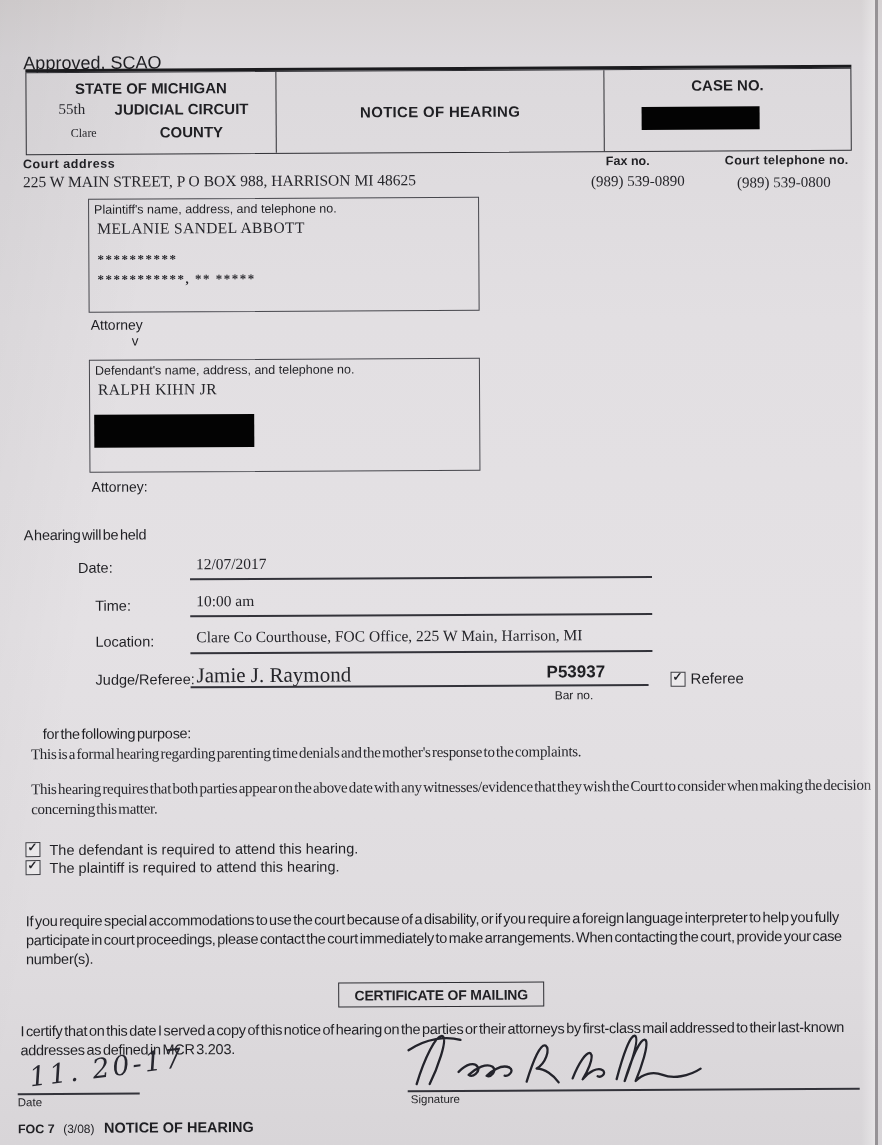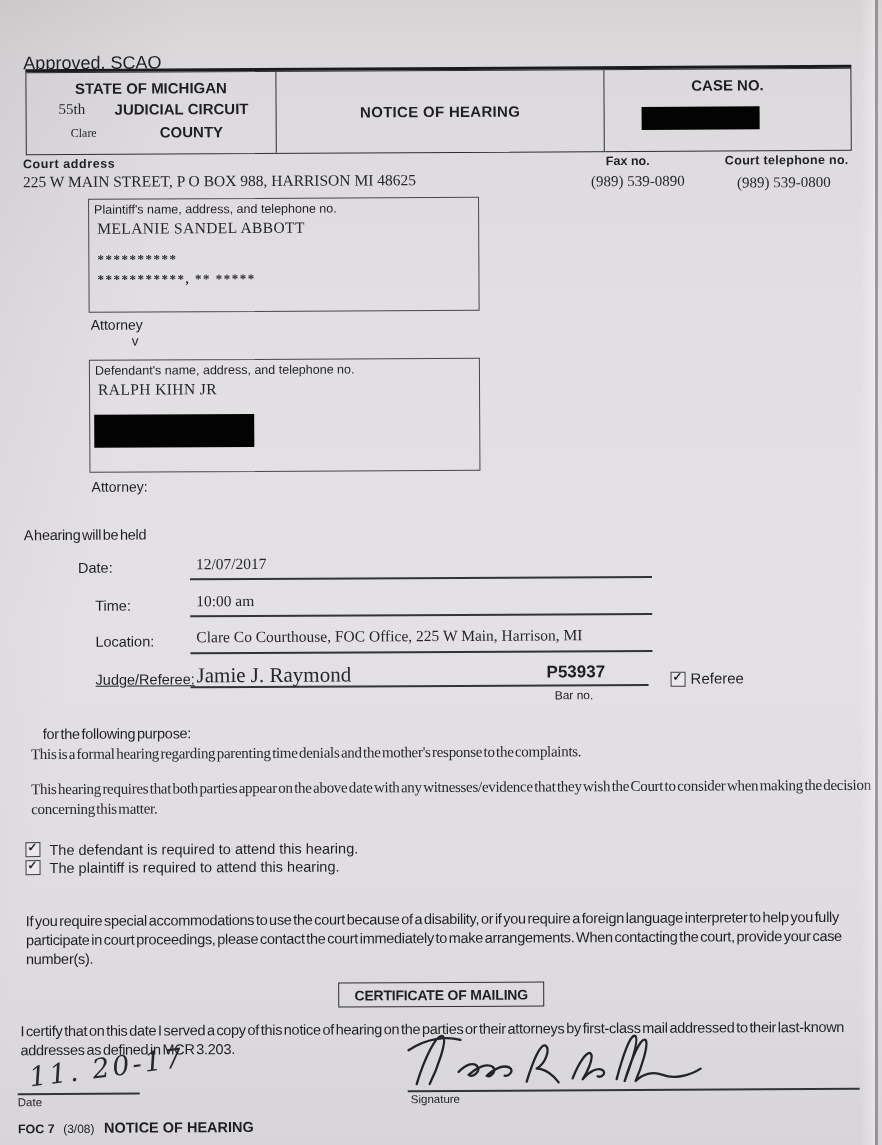--- a/index.html
+++ b/index.html
@@ -99,21 +99,21 @@
     <div class="uline" style="left:190px;top:577px;width:462px;"></div>
 
     <div class="abs" style="left:95px;top:596px;font-size:14.5px;">Time:</div>
     <div class="abs serif" style="left:196px;top:591px;font-size:15.5px;">10:00 am</div>
     <div class="uline" style="left:190px;top:614px;width:462px;"></div>
 
     <div class="abs" style="left:95px;top:632px;font-size:14.5px;">Location:</div>
     <div class="abs serif" style="left:196px;top:627px;font-size:15.5px;">Clare Co Courthouse, FOC Office, 225 W Main, Harrison, MI</div>
     <div class="uline" style="left:190px;top:651px;width:462px;"></div>
 
-    <div class="abs" style="left:95px;top:670px;font-size:14.5px;text-decoration:underline;">Judge/Referee:</div>
+    <div class="abs" style="left:95px;top:670px;font-size:14.5px;">Judge/Referee:</div>
     <div class="abs serif" style="left:196px;top:662px;font-size:21px;">Jamie J. Raymond</div>
     <div class="abs" style="left:546px;top:663px;font-size:17px;font-weight:600;">P53937</div>
     <div class="uline" style="left:190px;top:685px;width:458px;"></div>
     <div class="abs" style="left:554px;top:689px;font-size:12px;">Bar no.</div>
     <span class="cb abs" style="left:670px;top:672px;"><span class="tick">✓</span></span>
     <div class="abs" style="left:690px;top:671px;font-size:15px;">Referee</div>
 
     
     <div class="abs tight" style="left:24px;top:724px;font-size:14.5px;margin-left:18px;">for the following purpose:</div>
     <div class="abs serif tight" style="left:30px;top:744px;width:842px;font-size:15px;">This is a formal hearing regarding parenting time denials and the mother's response to the complaints.</div>

